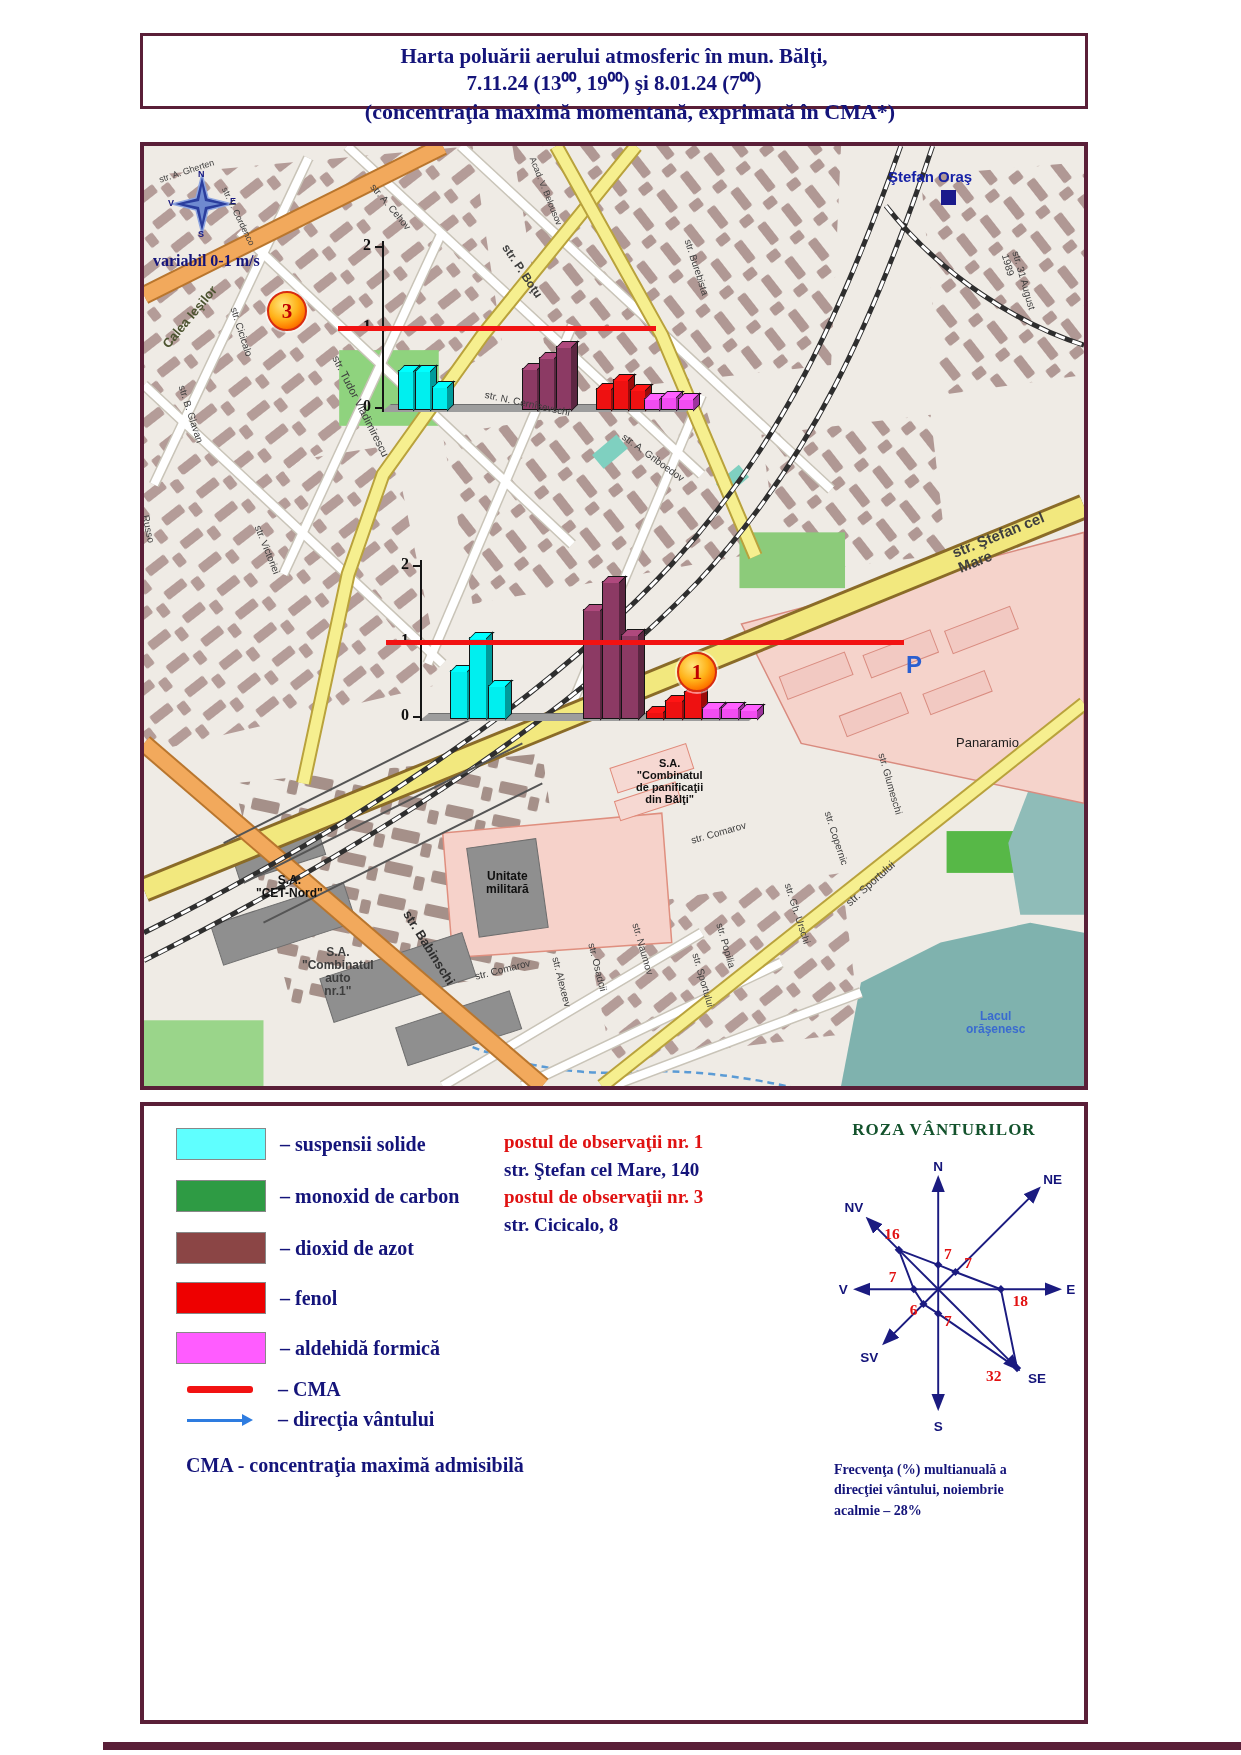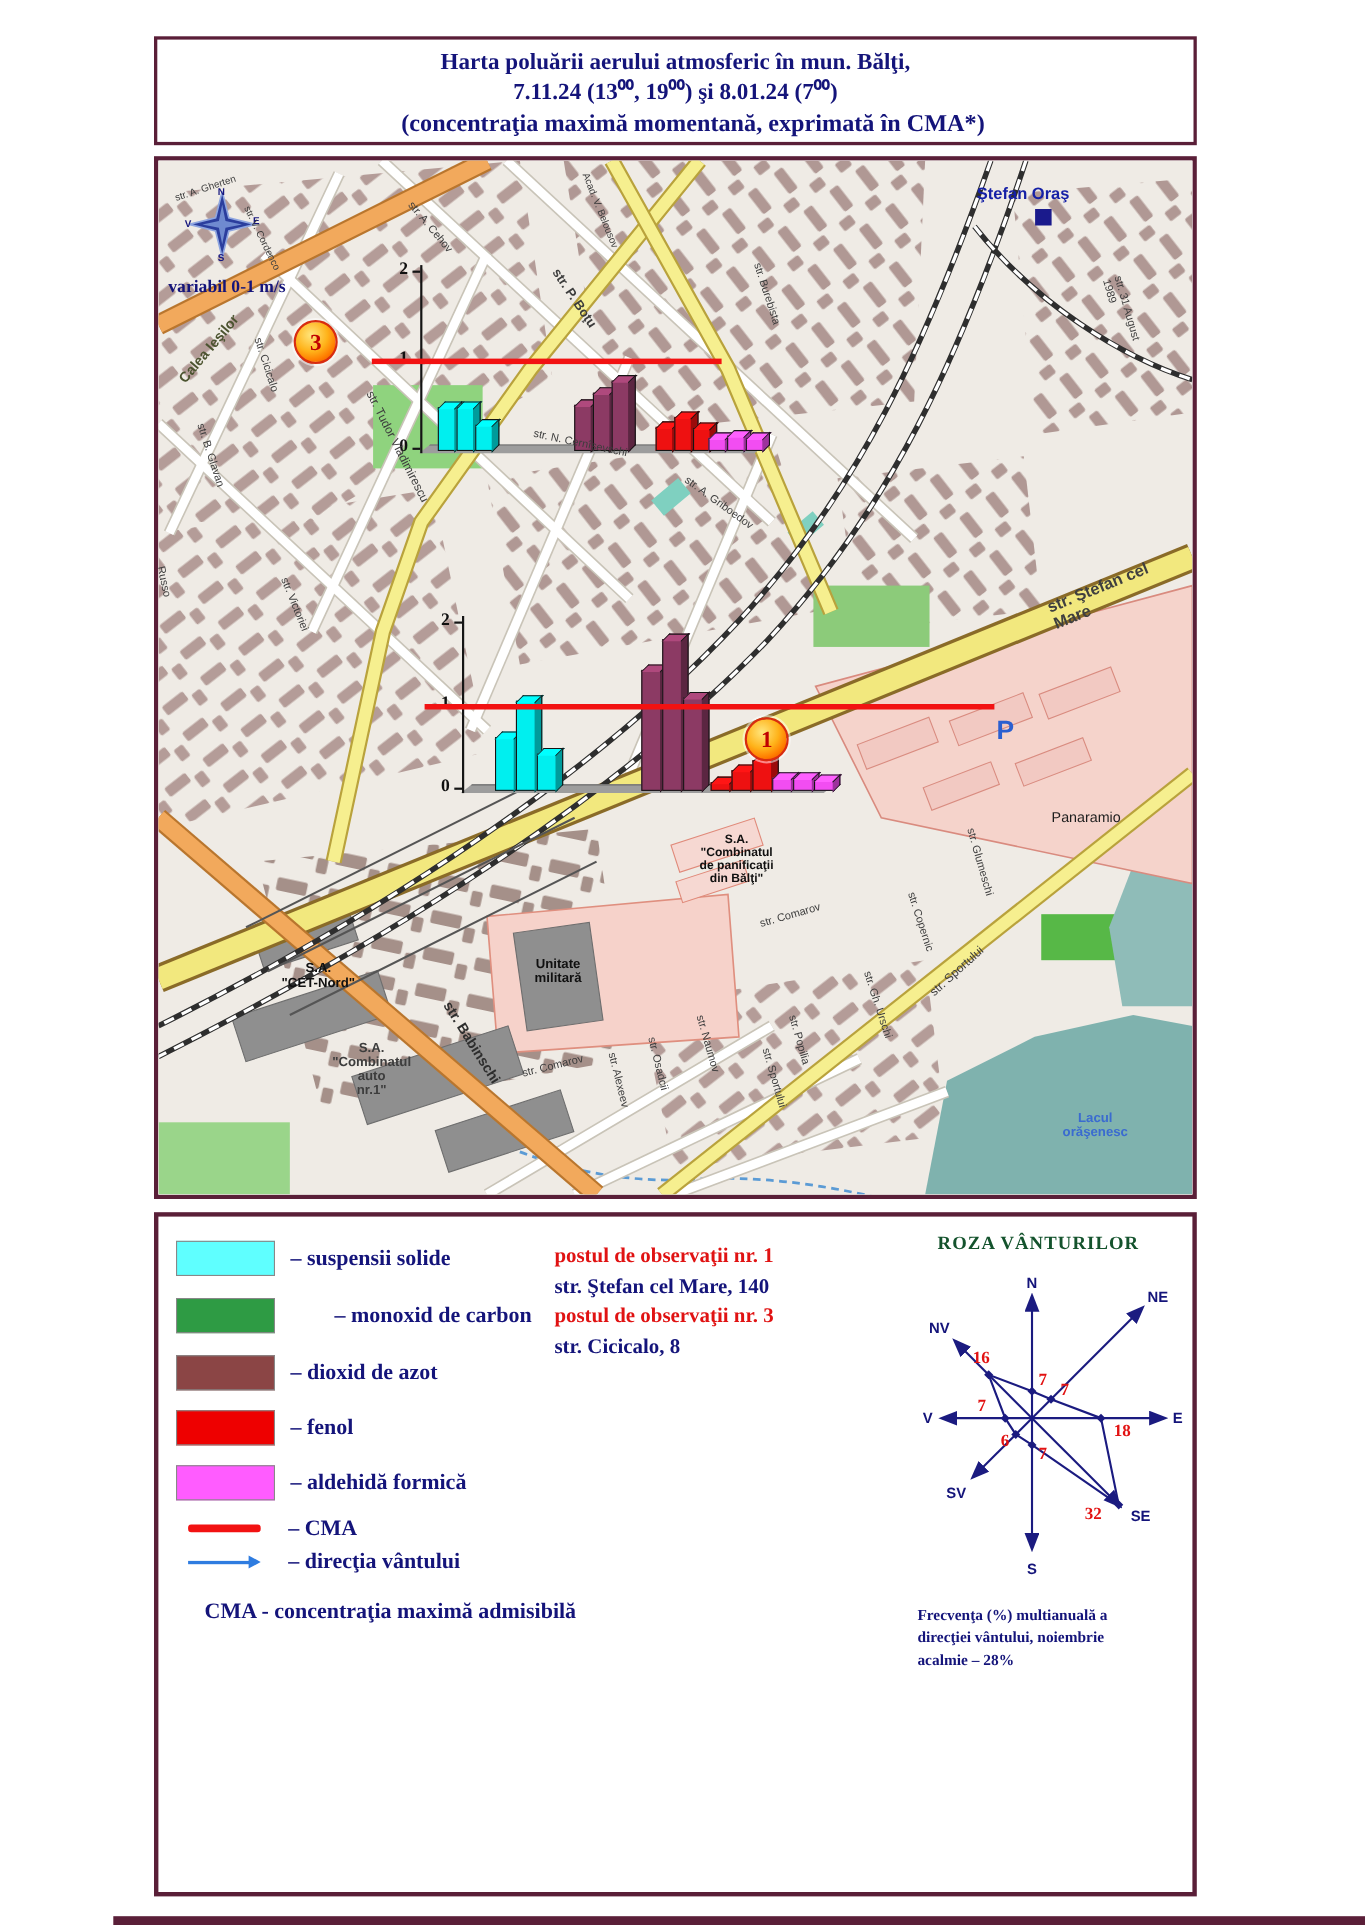--- a/index.html
+++ b/index.html
@@ -1,19 +1,19 @@
 <!DOCTYPE html>
 <html><head>
 <meta charset="utf-8">
 <style>
   html,body{margin:0;padding:0;background:#fff;}
   body{width:1241px;height:1755px;position:relative;font-family:"Liberation Sans",sans-serif;overflow:hidden;}
   .box{position:absolute;left:140px;width:948px;background:#fff;border:4px solid #5a1f38;box-sizing:border-box;}
   
-  .title-box{top:33px;height:99px;border-width:3px;text-align:center;padding-top:7px;}
+  .title-box{top:33px;height:76px;border-width:3px;text-align:center;padding-top:7px;}
   .title-box div{color:#14147a;font-family:"Liberation Serif",serif;font-weight:bold;line-height:1.3;}
   .t1{font-size:21px;} .t2{font-size:21px;} .t3{font-size:22px;margin-left:32px;}
   
   .map-box{top:142px;height:948px;}
   #map-area{position:absolute;inset:0;background:#EFEBE5;overflow:hidden;}
   #map-svg{position:absolute;left:0;top:0;width:100%;height:100%;}
   .map-label{position:absolute;color:#3d3d3d;transform-origin:0 0;white-space:pre-line;line-height:1.08;z-index:26;}
   .station{position:absolute;width:36px;height:36px;border-radius:50%;z-index:28;
      background:radial-gradient(circle at 38% 32%,#ffe67d 0%,#ffb31a 45%,#ff7d00 70%,#e33d00 100%);
      border:2px solid #d82c10;display:flex;align-items:center;justify-content:center;
@@ -30,21 +30,21 @@
   .ctick{position:absolute;font-family:"Liberation Serif",serif;font-weight:bold;font-size:16px;color:#101010;z-index:26;}
   .ctickdash{position:absolute;background:#151515;height:2px;width:7px;z-index:26;}
   .cplat{position:absolute;background:#9d9d9d;border-top:1px solid #6f6f6f;transform:skewX(-52deg);z-index:10;}
   .cbar{position:absolute;border:1px solid #141414;z-index:20;}
   .cbar i{position:absolute;display:block;}
   .cbar .bt{left:2px;top:-6px;width:100%;height:6px;transform:skewX(-45deg);border:1px solid #141414;border-bottom:none;}
   .cbar .bs{right:-6px;top:-3px;width:6px;height:100%;transform:skewY(-45deg);border:1px solid #141414;border-left:none;}
   .cma{position:absolute;height:5px;background:#f21212;z-index:30;}
   
   .legend-box{top:1102px;height:622px;}
-  .legend-item{position:absolute;left:16px;display:flex;align-items:center;}
+  .legend-item{position:absolute;left:32px;display:flex;align-items:center;}
   .sw{width:88px;height:30px;border:1px solid #888;}
   .swline{width:66px;height:7px;border-radius:3px;background:#f21212;margin:0 11px;}
   .swarrow{position:relative;width:66px;height:12px;margin:0 11px;}
   .swarrow b{position:absolute;left:0;top:5px;width:56px;height:3px;background:#2e7ce0;}
   .swarrow u{position:absolute;right:0;top:0;width:0;height:0;border-left:11px solid #2e7ce0;border-top:6px solid transparent;border-bottom:6px solid transparent;}
   .legend-item .lbl{margin-left:14px;color:#14147a;font-family:"Liberation Serif",serif;font-weight:bold;font-size:20px;white-space:nowrap;}
   .cma-note{position:absolute;left:42px;top:348px;color:#14147a;font-family:"Liberation Serif",serif;font-weight:bold;font-size:20px;}
   .posts{position:absolute;left:360px;top:22px;font-family:"Liberation Serif",serif;font-weight:bold;font-size:19px;line-height:1.45;}
   .posts .red{color:#e01212;} .posts .navy{color:#14147a;}
   .rose-wrap{position:absolute;left:660px;top:14px;width:280px;}
@@ -372,21 +372,21 @@
       </div>
  </div>
 </div>
 
 <div class="box legend-box">
   <div id="legend-items">
       <div class="legend-item" style="top: 22px;">
         <div class="sw" style="background: rgb(95, 255, 255);"></div>
         <span class="lbl">– suspensii solide</span>
       </div>
-      <div class="legend-item" style="top: 74px; gap: 40px;">
+      <div class="legend-item" style="top: 74px;">
         <div class="sw" style="background: rgb(46, 155, 68);"></div>
         <span class="lbl">– monoxid de carbon</span>
       </div>
       <div class="legend-item" style="top: 126px;">
         <div class="sw" style="background: rgb(139, 69, 69);"></div>
         <span class="lbl">– dioxid de azot</span>
       </div>
       <div class="legend-item" style="top: 176px;">
         <div class="sw" style="background: rgb(238, 0, 0);"></div>
         <span class="lbl">– fenol</span>

